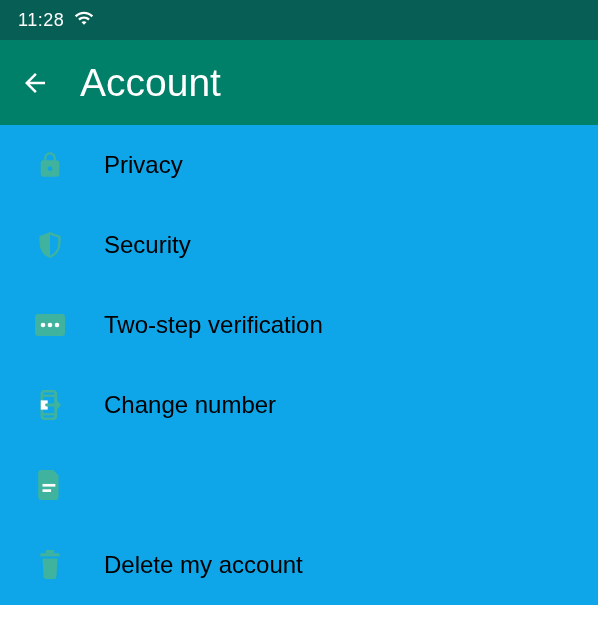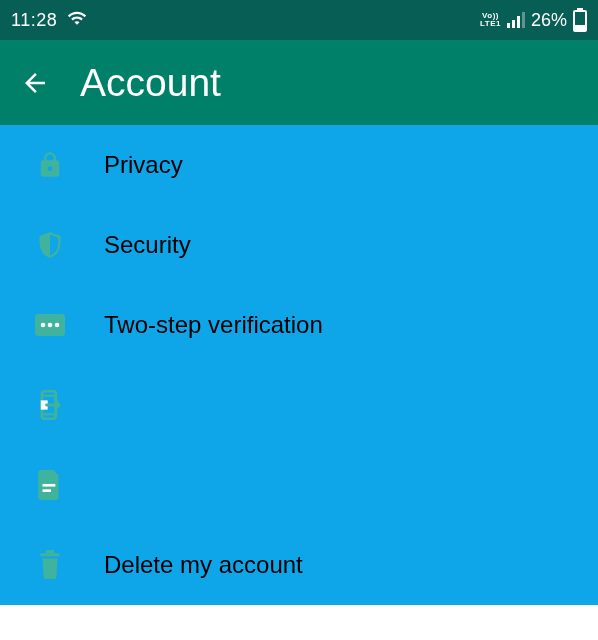--- a/index.html
+++ b/index.html
@@ -14,21 +14,21 @@
       background: #ffffff;
       overflow: hidden;
     }
     .status-bar {
       height: 40px;
       background: #075e54;
       color: #ffffff;
       display: flex;
       align-items: center;
       justify-content: space-between;
-      padding: 0 11px;
+      padding: 0 18px;
       font-size: 18px;
     }
     .status-left {
       display: flex;
       align-items: center;
       gap: 10px;
     }
     .status-right {
       display: flex;
       align-items: center;
@@ -98,39 +98,20 @@
 
 <div class="status-bar">
   <div class="status-left">
     <span class="status-time">11:28</span>
     <span>
       <svg width="20" height="20" viewBox="0 0 24 24" fill="#ffffff">
         <path d="M1 9l2 2c4.97-4.97 13.03-4.97 18 0l2-2C16.93 2.93 7.07 2.93 1 9zm8 8l3 3 3-3c-1.66-1.66-4.34-1.66-6 0zm-4-4l2 2c2.76-2.76 7.24-2.76 10 0l2-2C15.14 9.14 8.86 9.14 5 13z"></path>
       </svg>
     </span>
   </div>
-  <div class="status-right">
-    <span class="lte-block">
-      <span>Vo))</span>
-      <span>LTE1</span>
-    </span>
-    <span class="signal-bars">
-      <span></span>
-        <span></span>
-        <span></span>
-        <span></span>
-    </span>
-    <span class="pct">26%</span>
-    <span class="battery-wrap">
-      <span class="battery-cap"></span>
-      <span class="battery-body">
-          <span class="battery-fill"></span>
-        </span>
-    </span>
-  </div>
 </div>
 
 <div class="app-bar">
   <span class="back-arrow">
     <svg width="30" height="30" viewBox="0 0 24 24" fill="#ffffff">
       <path d="M20 11H7.83l5.59-5.59L12 4l-8 8 8 8 1.41-1.41L7.83 13H20v-2z"></path>
     </svg>
   </span>
   <span class="app-title">Account</span>
 </div>
@@ -171,20 +152,21 @@
   <div class="menu-item">
     <span class="menu-icon">
       <svg width="28" height="30" viewBox="0 0 24 26">
         <rect x="5" y="1" width="12" height="24" rx="2.5" fill="none" stroke="#3fb39d" stroke-width="2.5"></rect>
         <rect x="5" y="4" width="12" height="2" fill="#3fb39d"></rect>
         <rect x="5" y="20" width="12" height="2" fill="#3fb39d"></rect>
         <rect x="4" y="9" width="6" height="8" fill="#ffffff"></rect>
         <path d="M9 13 H20 M17 10 l3 3 -3 3" fill="none" stroke="#3fb39d" stroke-width="2.5" stroke-linecap="round" stroke-linejoin="round"></path>
       </svg>
     </span>
+    <span class="menu-label">Change number</span>
   </div>
 
   <div class="menu-item">
     <span class="menu-icon">
       <svg width="26" height="30" viewBox="0 0 24 28">
         <path d="M4 0 h11 l5 5 v20 a3 3 0 0 1 -3 3 H4 a3 3 0 0 1 -3 -3 V3 a3 3 0 0 1 3 -3 z" fill="#3fb39d"></path>
         <rect x="5" y="13" width="12" height="2.5" fill="#ffffff"></rect>
         <rect x="5" y="18" width="8" height="2.5" fill="#ffffff"></rect>
       </svg>
     </span>

